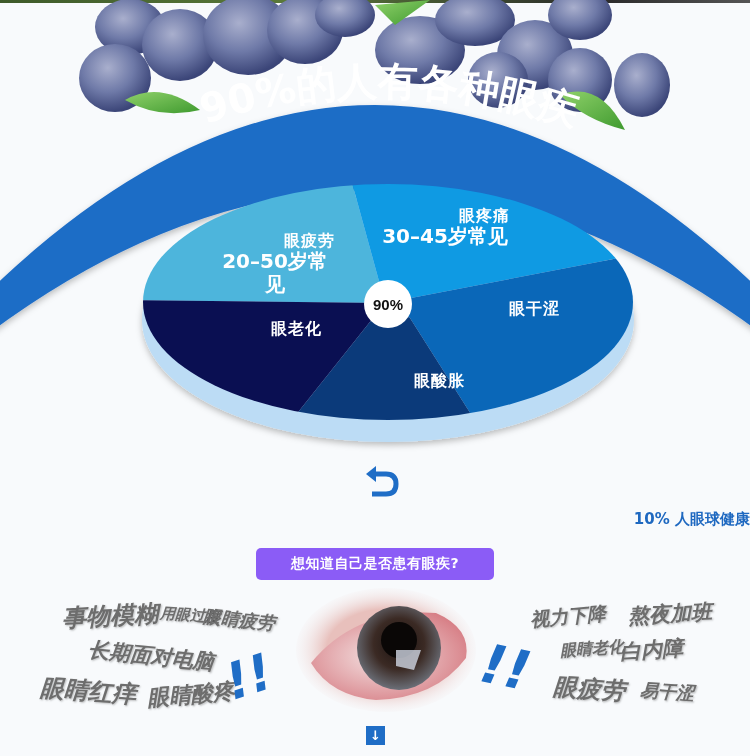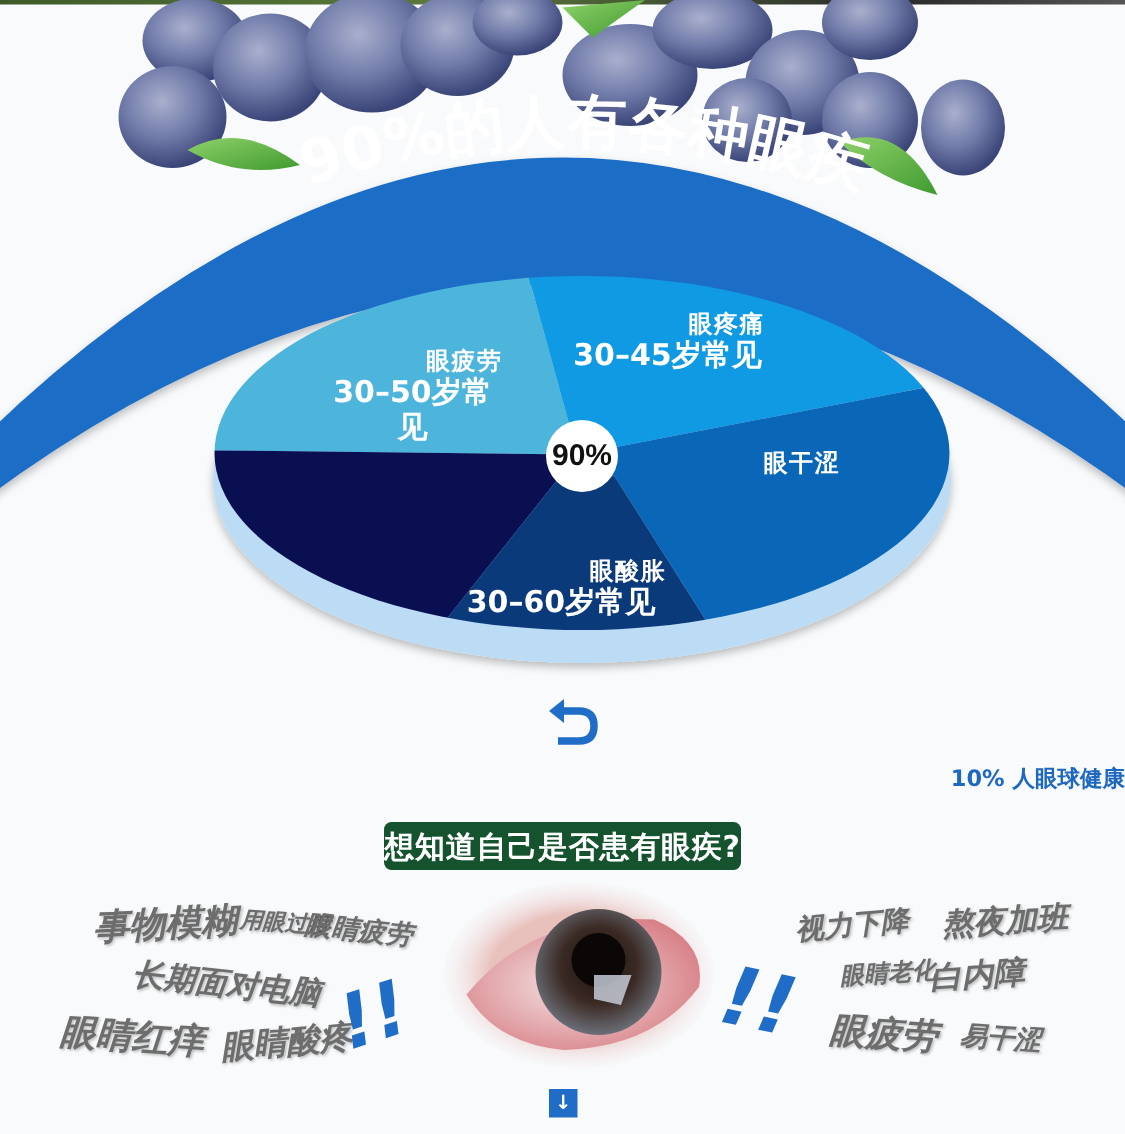--- a/index.html
+++ b/index.html
@@ -4,23 +4,23 @@
 <style>
   html, body { margin:0; padding:0; }
   body { width:750px; height:756px; overflow:hidden; background:#f8fafc; position:relative; font-family:"DejaVu Sans","Liberation Sans",sans-serif; }
   .abs { position:absolute; }
   #top-strip { left:0; top:0; width:750px; height:3px; background:linear-gradient(90deg,#3e5a2a,#5b7a3a 40%,#2a2a2a 80%,#555 100%); }
   svg { position:absolute; left:0; top:0; }
   .arc-text { font-family:"DejaVu Sans","Liberation Sans",sans-serif; font-weight:bold; fill:#ffffff; font-size:40px; }
   .slice-label { position:absolute; color:#fff; text-align:center; font-weight:bold; font-family:"DejaVu Sans","Liberation Sans",sans-serif; line-height:1.15; }
   .slice-label .name { font-size:16px; display:block; letter-spacing:1px;text-align:right; }
   .slice-label .age { font-size:20px; display:block; }
-  #center-badge { left:364px; top:280px; width:48px; height:48px; border-radius:50%; background:#fff; color:#111; font-weight:bold; font-size:20px; display:flex; align-items:center; justify-content:center; font-family:"Liberation Sans",sans-serif; }
+  #center-badge { left:364px; top:280px; width:48px; height:48px; border-radius:50%; background:#fff; color:#111; font-weight:bold; font-size:15px; display:flex; align-items:center; justify-content:center; font-family:"Liberation Sans",sans-serif; }
   #healthy-text { left:0; width:750px; top:510px; text-align:right; color:#1e68c0; font-weight:bold; font-size:15px; }
-  #quiz-button { left:256px; top:548px; width:238px; height:32px; background:#14532d; border-radius:5px; color:#fff; font-size:20px; font-weight:bold; display:flex; align-items:center; justify-content:center; letter-spacing:0.5px; }
+  #quiz-button { left:256px; top:548px; width:238px; height:32px; background:#8b5cf6; border-radius:5px; color:#fff; font-size:14px; font-weight:bold; display:flex; align-items:center; justify-content:center; letter-spacing:0.5px; }
   .tag { position:absolute; color:#6d6d6d; font-weight:bold; font-style:italic; white-space:nowrap; text-shadow:1px 1px 2px rgba(0,0,0,0.25); font-family:"DejaVu Sans","Liberation Sans",sans-serif; }
   #down-button { left:366px; top:726px; width:19px; height:19px; background:#1f6dc6; color:#fff; display:flex; align-items:center; justify-content:center; font-size:13px; font-weight:bold; }
   #eye-photo { left:296px; top:588px; width:180px; height:130px; }
 </style>
 </head>
 <body>
 
 <div id="top-strip" class="abs"></div>
 
 <svg width="750" height="500" viewBox="0 0 750 500">
@@ -82,34 +82,34 @@
   </text>
 
   <g transform="translate(366,466)">
     <path d="M 4 8 L 20 8 Q 30 8 30 18 Q 30 28 20 28 L 6 28" fill="none" stroke="#1f6dc6" stroke-width="5"></path>
     <polygon points="0,8 10,0 10,16" fill="#1f6dc6"></polygon>
   </g>
 </svg>
 
 <div class="slice-label" style="left:215px; top:232px; width:120px;">
   <span class="name">眼疲劳</span>
-  <span class="age">30–50岁常见</span>
+  <span class="age">20–50岁常见</span>
 </div>
 <div class="slice-label" style="left:380px; top:207px; width:130px;">
   <span class="name">眼疼痛</span>
   <span class="age">30–45岁常见</span>
 </div>
 <div class="slice-label" style="left:430px; top:300px; width:130px;">
   <span class="name">眼干涩</span>
 </div>
-<div class="slice-label" style="left:304px; top:372px; width:140px;">
+<div class="slice-label" style="left:325px; top:372px; width:140px;">
   <span class="name">眼酸胀</span>
-  <span class="age">30–60岁常见</span>
 </div>
 <div class="slice-label" style="left:192px; top:320px; width:130px;">
+  <span class="name">眼老化</span>
 </div>
 
 <div id="center-badge" class="abs">90%</div>
 
 <div id="healthy-text" class="abs">10% 人眼球健康</div>
 
 <div id="quiz-button" class="abs">想知道自己是否患有眼疾?</div>
 
 <div class="tag" style="left:62px; top:600px; font-size:24px; transform:rotate(-3deg);">事物模糊</div>
 <div class="tag" style="left:160px; top:606px; font-size:15px; transform:rotate(4deg);">用眼过度</div>

